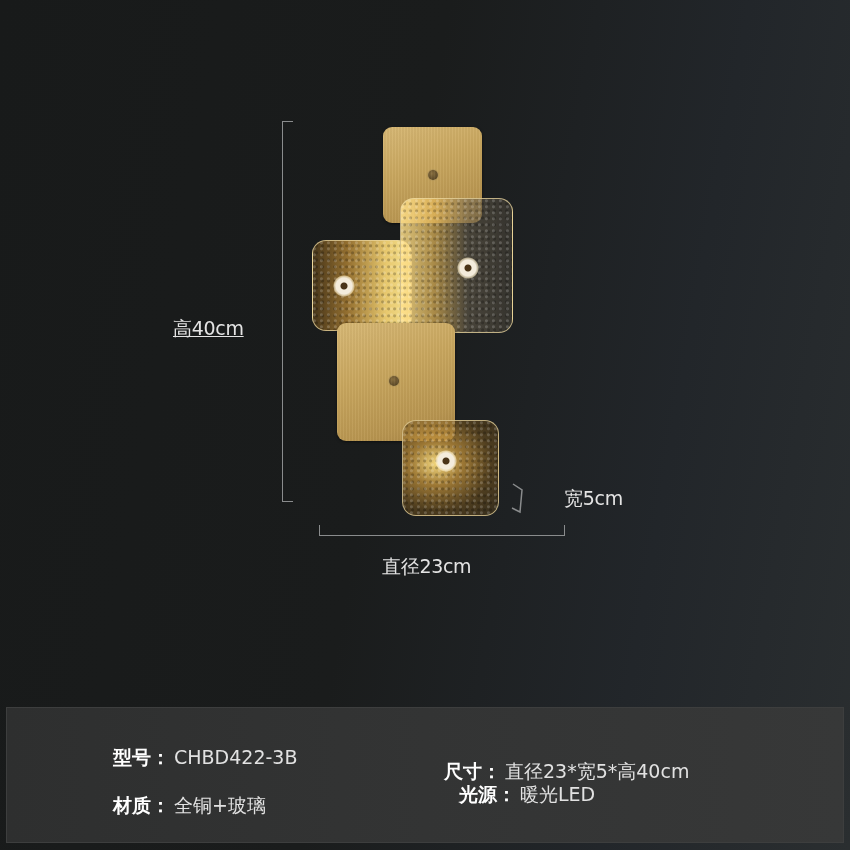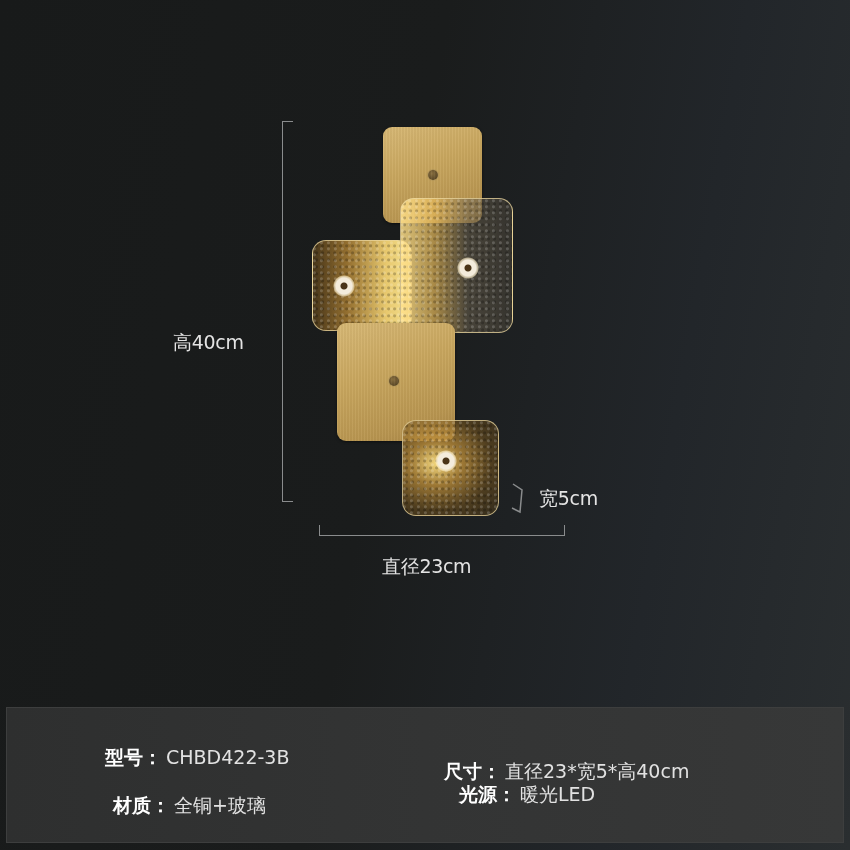--- a/index.html
+++ b/index.html
@@ -93,29 +93,29 @@
     .spec-row { position: absolute; font-size: 19px; white-space: nowrap; color: #e8e8e8; }
     .spec-label { font-weight: bold; color: #ffffff; }
     .spec-value { color: #e2e2e2; margin-left: 4px; }
   </style>
 </head>
 <body>
 
 <div class="stage">
 
   <div class="bracket-v"></div>
-  <div class="dim-label" style="left:173px; top:330px;">高40cm</div>
+  <div class="dim-label" style="left:173px; top:316px;text-decoration:underline;">高40cm</div>
 
   <div class="bracket-h"></div>
   <div class="dim-label" style="left:382px; top:554px;">直径23cm</div>
 
   <svg class="bracket-w" viewBox="0 0 20 36">
     <polyline points="5,4 14,10 12,32 4,28" fill="none" stroke="#8a8c8d" stroke-width="1.5"></polyline>
   </svg>
-  <div class="dim-label" style="left:539px; top:486px;">宽5cm</div>
+  <div class="dim-label" style="left:564px; top:486px;">宽5cm</div>
 
   <div>
     <div class="plate" style="left:383px; top:127px; width:99px; height:96px;">
       <div class="pin" style="left:45px; top:43px;"></div>
     </div>
     <div class="glass left" style="left:312px; top:240px; width:100px; height:91px;">
       <div class="bulb" style="left:20px; top:34px;"></div>
     </div>
     <div class="glass right" style="left:400px; top:198px; width:113px; height:135px;">
       <div class="bulb" style="left:56px; top:58px;"></div>
@@ -123,21 +123,21 @@
     <div class="plate" style="left:337px; top:323px; width:118px; height:118px;">
       <div class="pin" style="left:52px; top:53px;"></div>
     </div>
     <div class="glass bottom" style="left:402px; top:420px; width:97px; height:96px;">
       <div class="bulb" style="left:32px; top:29px;"></div>
     </div>
   </div>
 </div>
 
 <div class="spec-panel">
-  <div class="spec-row" style="left:98px; top:37px;">
+  <div class="spec-row" style="left:106px; top:37px;">
     <span class="spec-label">型号：</span><span class="spec-value">CHBD422-3B</span>
   </div>
   <div class="spec-row" style="left:437px; top:37px;margin-top:14px;">
     <span class="spec-label">尺寸：</span><span class="spec-value">直径23*宽5*高40cm</span>
   </div>
   <div class="spec-row" style="left:106px; top:85px;text-align:center;">
     <span class="spec-label">材质：</span><span class="spec-value">全铜+玻璃</span>
   </div>
   <div class="spec-row" style="left:452px; top:74px;">
     <span class="spec-label">光源：</span><span class="spec-value">暖光LED</span>

